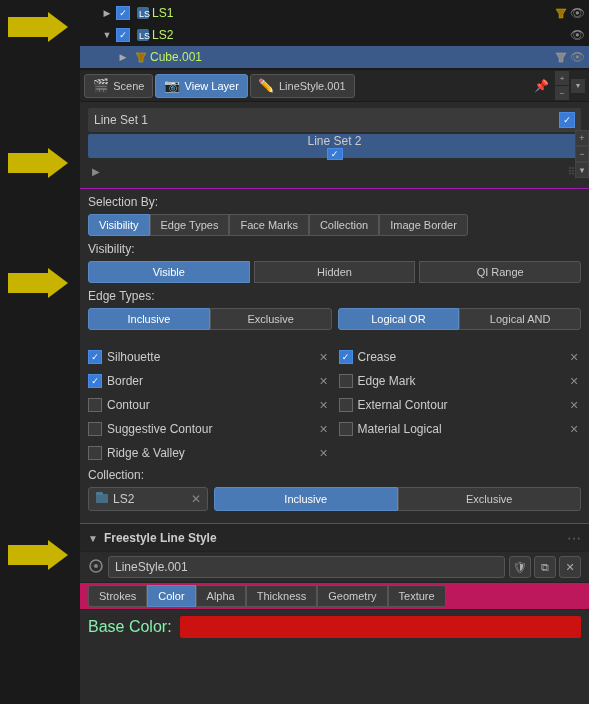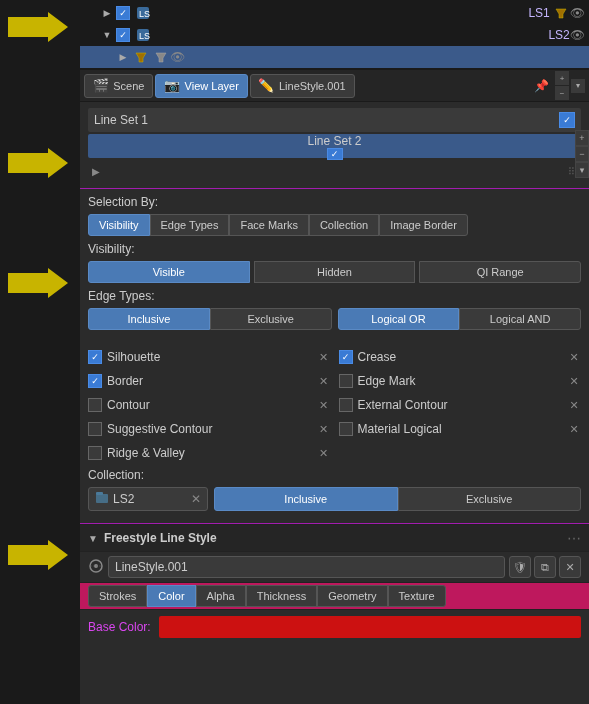--- a/index.html
+++ b/index.html
@@ -86,23 +86,22 @@
     .tree-icon {
       width: 16px;
       height: 16px;
       margin: 0 2px;
       display: inline-flex;
       align-items: center;
       justify-content: flex-end;
     }
     .tree-label {
       flex: 1;
-      color: #c4b5fd;
+      color: #bef264;
       font-size: 12px;
-      text-align: right;
     }
     .eye-icon { color: #888; font-size: 12px; }
 
     
     .tabs-bar {
       display: flex;
       align-items: center;
       background: #252525;
       height: 32px;
       padding: 2px 4px;
@@ -414,21 +413,21 @@
     .btab:last-child { border-radius: 0 3px 3px 0; }
     .btab.active { background: #4a7ab5; border-color: #5a8ac5; color: white; }
 
     
     .base-color-row {
       display: flex;
       align-items: center;
       padding: 6px 8px;
       gap: 8px;
     }
-    .base-color-label { color: #d946ef; font-size: 12px; }
+    .base-color-label { color: #86efac; font-size: 16px; }
     .color-swatch {
       flex: 1;
       height: 22px;
       background: #cc1111;
       border-radius: 2px;
       cursor: pointer;
     }
     .scroll-btn {
       width: 14px;
       height: 14px;
@@ -518,20 +517,21 @@
 
     <div class="tree-row active">
       <span class="tree-indent"></span>
       <span class="tree-indent"></span>
       <span class="tree-expand">▶</span>
       <span class="tree-icon">
         <svg width="14" height="14" viewBox="0 0 14 14">
             <polygon points="2,3 12,3 9,8 9,12 5,12 5,8" fill="#a07000" stroke="#c8b000" stroke-width="0.5"></polygon>
           </svg>
       </span>
+      <span class="tree-label">Cube.001</span>
       <span class="tree-icon">
         <svg width="14" height="14" viewBox="0 0 14 14">
             <polygon points="2,3 12,3 9,8 9,12 5,12 5,8" fill="#888" stroke="#aaa" stroke-width="0.5"></polygon>
           </svg>
       </span>
       <span class="eye-icon">👁</span>
     </div>
   </div>
 
   <div class="tabs-bar">

